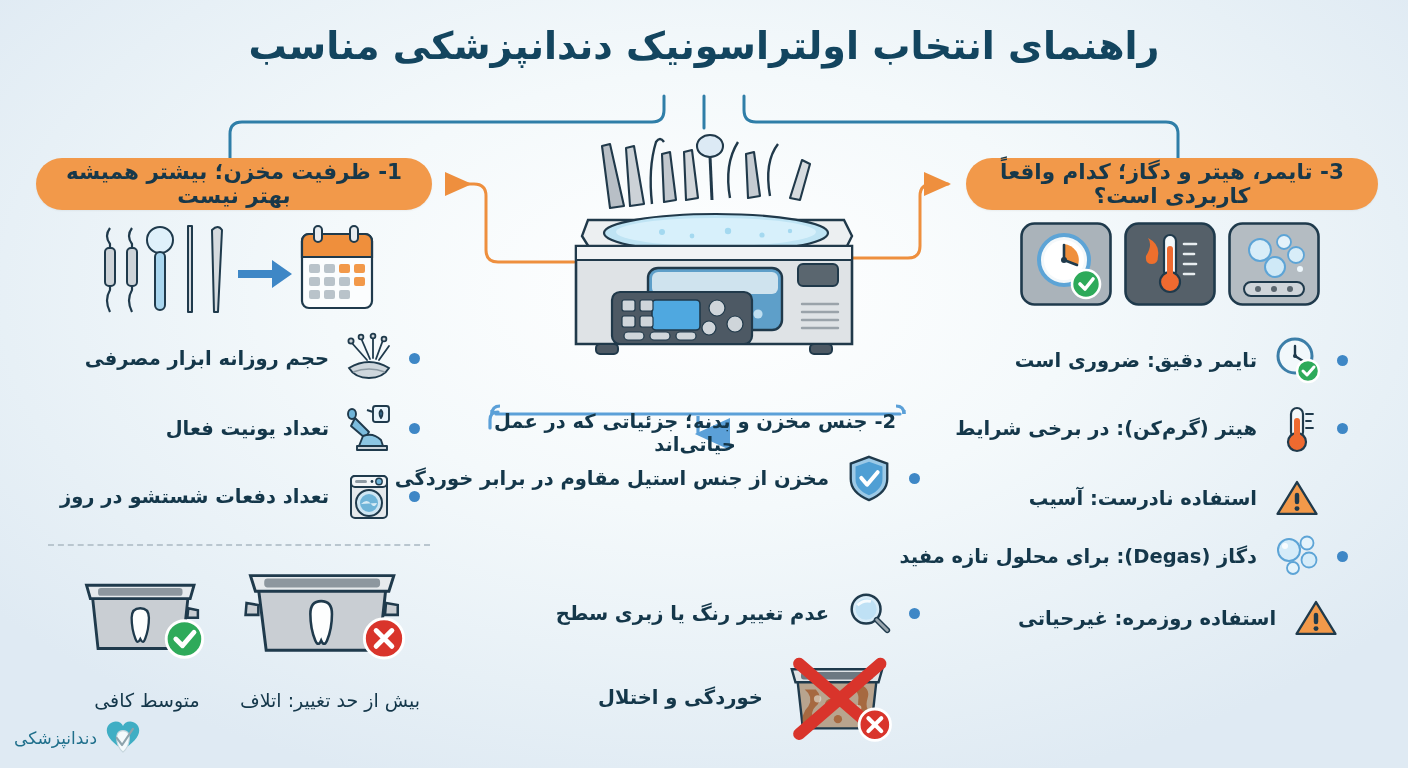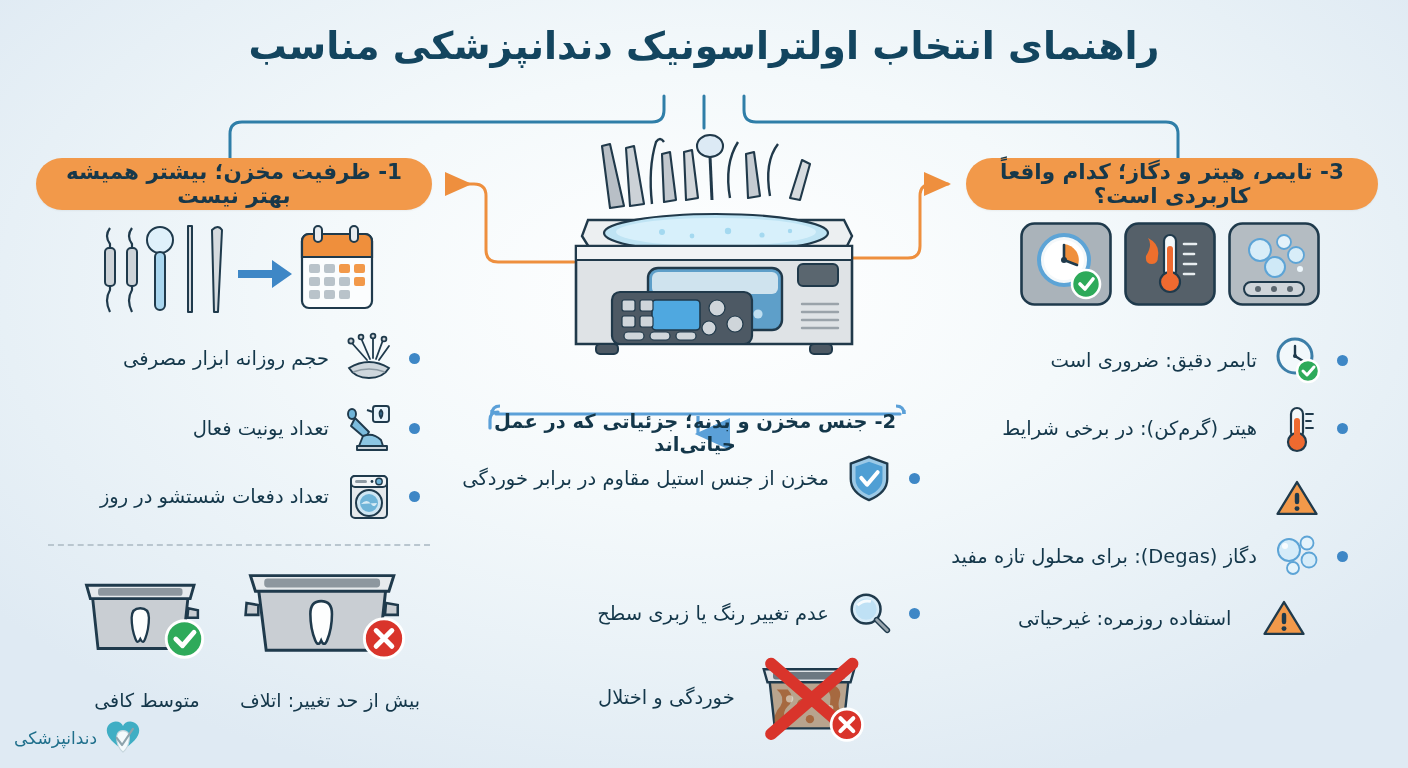--- a/index.html
+++ b/index.html
@@ -96,21 +96,21 @@
   .bullet-icon {
     width: 56px;
     height: 56px;
     flex: 0 0 auto;
     display: flex;
     align-items: center;
     justify-content: center;
   }
   .bullet-text {
     font-size: 19.5px;
-    font-weight: normal;
+    font-weight: bold;
     color: #14374a;
     white-space: nowrap;
     direction: rtl;
   }
 
   
   .compare {
     position: absolute;
     text-align: center;
     direction: rtl;
@@ -568,37 +568,38 @@
 
   <div class="bullet-row" style="right:60px; top:470px; width:330px; justify-content:flex-start;">
     <span class="bullet-dot" style="background:transparent;"></span>
     <span class="bullet-icon">
       <svg viewBox="0 0 52 52" width="46" height="46">
         <path d="M26 8 L48 44 L4 44 Z" fill="#f2994a" stroke="#1f3a4c" stroke-width="2.6" stroke-linejoin="round"></path>
         <rect x="23.5" y="20" width="5" height="13" rx="2.5" fill="#1f3a4c"></rect>
         <circle cx="26" cy="38" r="2.8" fill="#1f3a4c"></circle>
       </svg>
     </span>
+    <span class="bullet-text">استفاده نادرست: آسیب</span>
   </div>
 
   <div class="bullet-row" style="right:60px; top:528px; width:340px; justify-content:flex-start;">
     <span class="bullet-dot"></span>
     <span class="bullet-icon">
       <svg viewBox="0 0 52 52" width="52" height="52">
         <circle cx="18" cy="20" r="11" fill="#d6ecf9" stroke="#5da4d6" stroke-width="2"></circle>
         <circle cx="36" cy="13" r="6.5" fill="#e4f3fb" stroke="#5da4d6" stroke-width="1.8"></circle>
         <circle cx="38" cy="30" r="7.5" fill="#d6ecf9" stroke="#5da4d6" stroke-width="1.8"></circle>
         <circle cx="22" cy="38" r="6" fill="#e4f3fb" stroke="#5da4d6" stroke-width="1.8"></circle>
         <circle cx="14" cy="16" r="3" fill="#ffffff" opacity="0.85"></circle>
       </svg>
     </span>
     <span class="bullet-text">دگاز (Degas): برای محلول تازه مفید</span>
   </div>
 
-  <div class="bullet-row" style="right:60px; top:590px; width:330px; justify-content:space-between;">
+  <div class="bullet-row" style="right:60px; top:590px; width:330px; justify-content:flex-end;">
     <span class="bullet-dot" style="background:transparent;"></span>
     <span class="bullet-icon">
       <svg viewBox="0 0 52 52" width="46" height="46">
         <path d="M26 8 L48 44 L4 44 Z" fill="#f2994a" stroke="#1f3a4c" stroke-width="2.6" stroke-linejoin="round"></path>
         <rect x="23.5" y="20" width="5" height="13" rx="2.5" fill="#1f3a4c"></rect>
         <circle cx="26" cy="38" r="2.8" fill="#1f3a4c"></circle>
       </svg>
     </span>
     <span class="bullet-text">استفاده روزمره: غیرحیاتی</span>
   </div>

